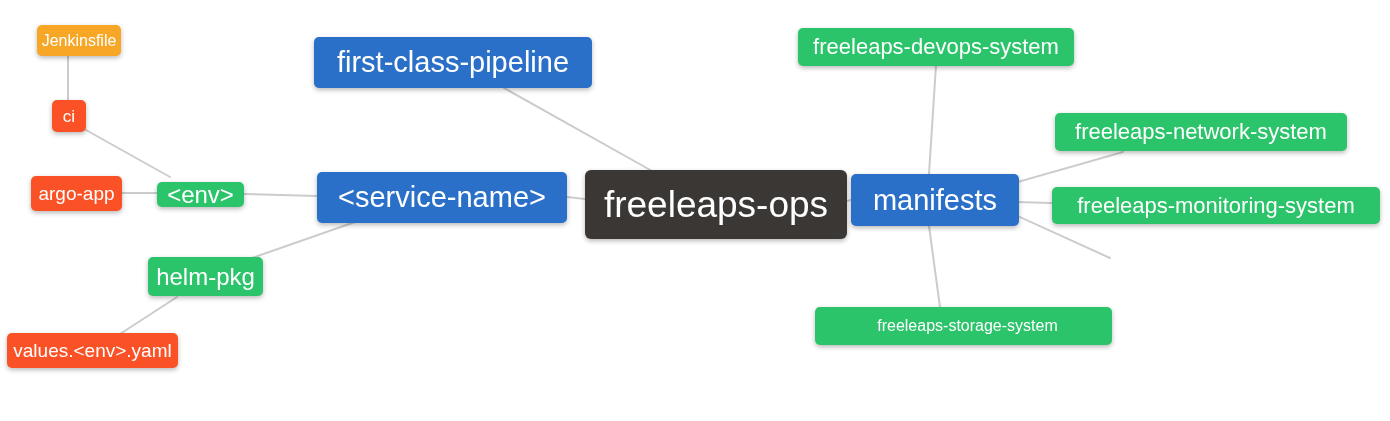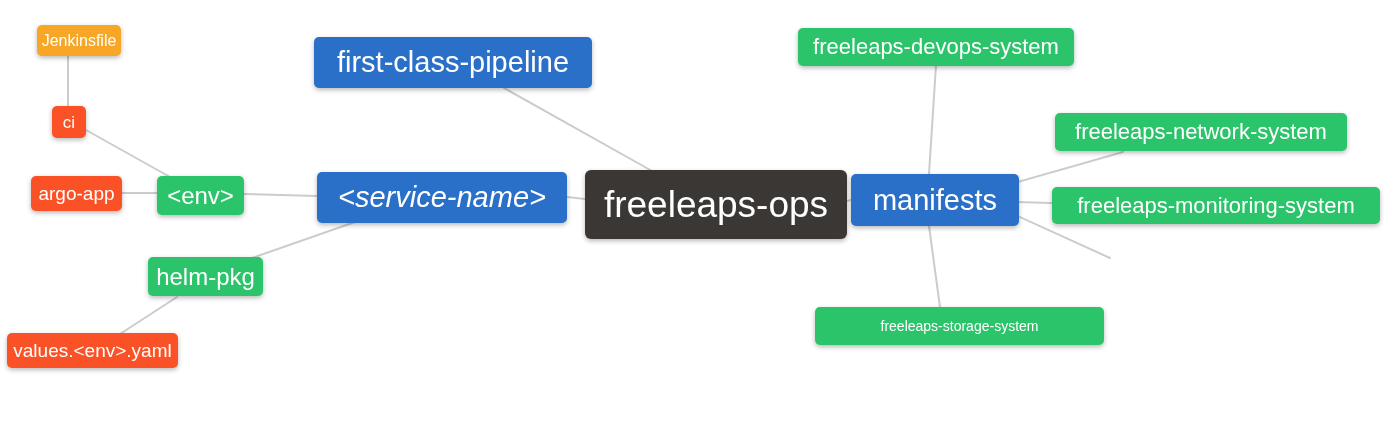--- a/index.html
+++ b/index.html
@@ -65,40 +65,40 @@
     <line x1="847" y1="201" x2="851" y2="200"></line>
     <line x1="936" y1="65" x2="929" y2="174"></line>
     <line x1="1011" y1="184" x2="1123" y2="152"></line>
     <line x1="1011" y1="202" x2="1052" y2="203"></line>
     <line x1="1011" y1="213" x2="1110" y2="258"></line>
     <line x1="929" y1="226" x2="940" y2="307"></line>
   </svg>
 
   <div class="node orange" style="left:20px;   top:25px;  width:84px;  height:31px; font-size:16px;">Jenkinsfile</div>
 
-  <div class="node red" style="left:52px;   top:106px; width:34px;  height:32px; font-size:17px;">ci</div>
+  <div class="node red" style="left:52px;   top:100px; width:34px;  height:32px; font-size:17px;">ci</div>
 
   <div class="node red" style="left:31px;   top:176px; width:91px;  height:35px; font-size:19px;">argo-app</div>
 
-  <div class="node green" style="left:157px;  top:176px; width:87px;  height:39px; font-size:24px;">&lt;env&gt;</div>
+  <div class="node green" style="left:157px;  top:182px; width:87px;  height:25px; font-size:24px;">&lt;env&gt;</div>
 
   <div class="node blue" style="left:314px;  top:37px;  width:278px; height:51px; font-size:29px;">first-class-pipeline</div>
 
-  <div class="node blue" style="left:317px;  top:172px; width:250px; height:51px; font-size:29px;font-style:italic;">&lt;service-name&gt;</div>
+  <div class="node blue" style="left:317px;  top:172px; width:250px; height:51px; font-size:29px;">&lt;service-name&gt;</div>
 
   <div class="node dark" style="left:585px;  top:170px; width:262px; height:69px; font-size:37px; border-radius:6px;">freeleaps-ops</div>
 
   <div class="node blue" style="left:851px;  top:174px; width:168px; height:52px; font-size:29px;">manifests</div>
 
   <div class="node green" style="left:148px;  top:257px; width:115px; height:39px; font-size:24px;">helm-pkg</div>
 
   <div class="node red" style="left:7px;    top:333px; width:171px; height:35px; font-size:19px;">values.&lt;env&gt;.yaml</div>
 
   <div class="node green" style="left:798px;  top:28px;  width:276px; height:38px; font-size:22px;">freeleaps-devops-system</div>
 
   <div class="node green" style="left:1055px; top:113px; width:292px; height:38px; font-size:22px;">freeleaps-network-system</div>
 
   <div class="node green" style="left:1052px; top:187px; width:328px; height:37px; font-size:22px;">freeleaps-monitoring-system</div>
 
 
-  <div class="node green" style="left:815px;  top:307px; width:289px; height:38px; font-size:14px;">freeleaps-storage-system</div>
+  <div class="node green" style="left:815px;  top:307px; width:289px; height:38px; font-size:16px;padding-left:8px;">freeleaps-storage-system</div>
 
 </div>
 
 </body></html>

